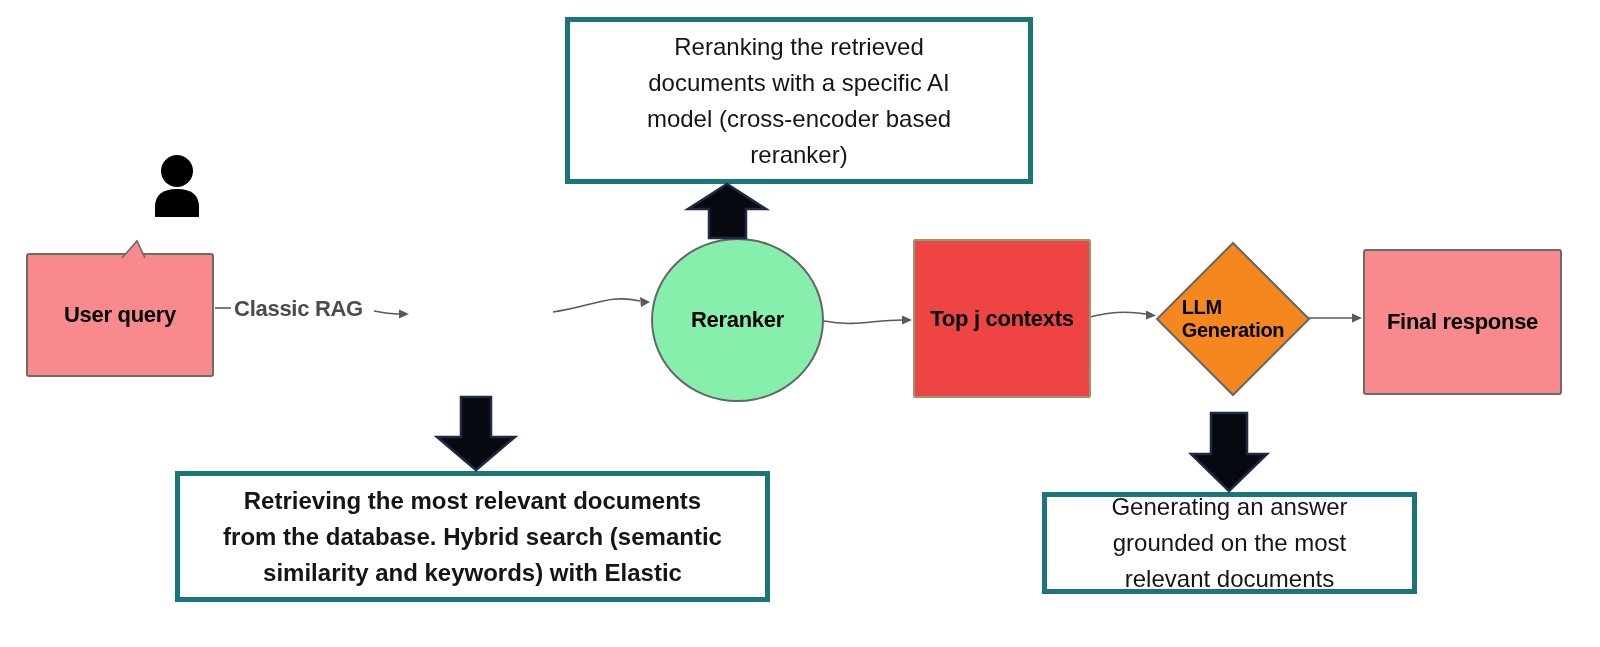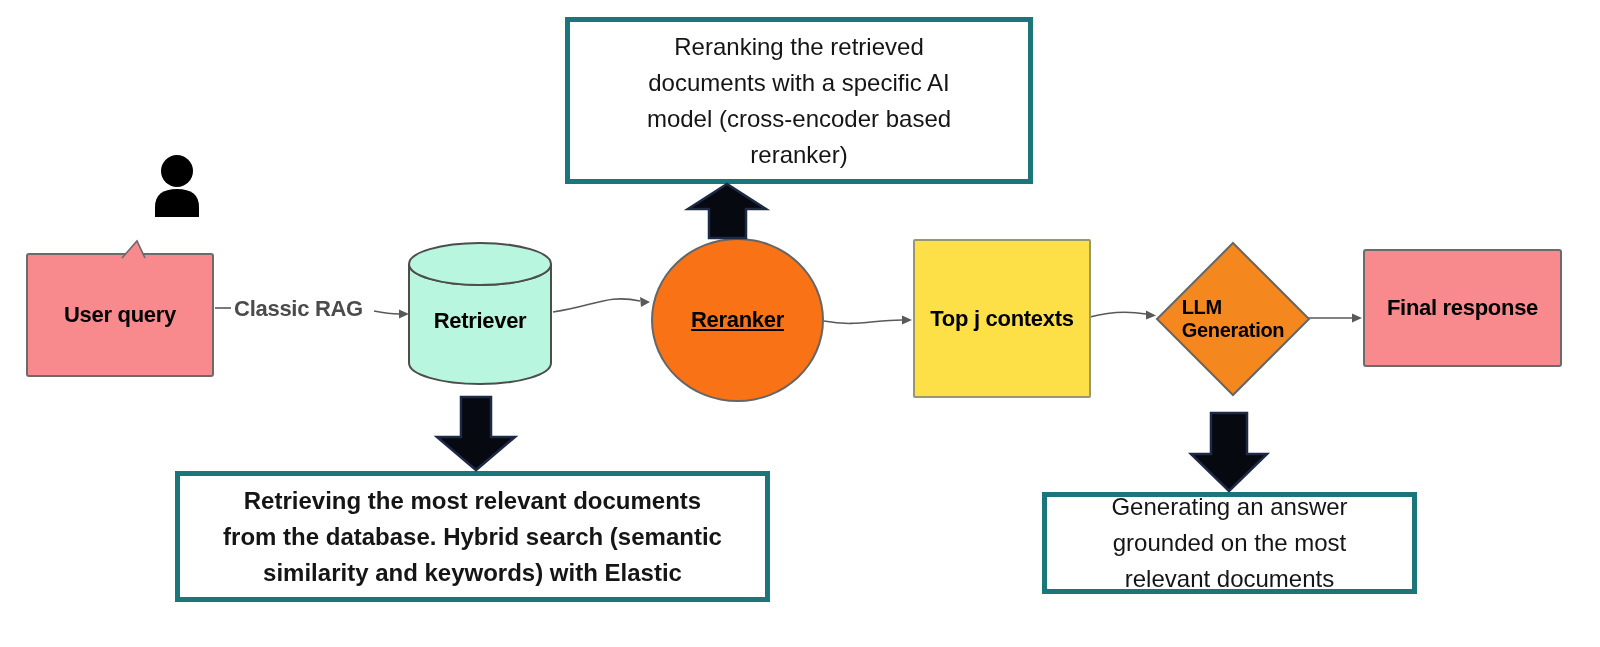--- a/index.html
+++ b/index.html
@@ -32,21 +32,21 @@
     text-align:center;font-size:24px;line-height:1.5;color:#151515;white-space:pre-line;
   }
   #edge-label{
     position:absolute;z-index:12;left:226px;top:296px;width:145px;
     font-weight:bold;font-size:22px;color:#4b4b4b;letter-spacing:-0.3px;text-align:center;
   }
   
   #node-user-query{left:26px;top:253px;width:188px;height:124px;}
   #node-reranker{left:651px;top:238px;width:173px;height:164px;}
   #node-top-contexts{left:913px;top:239px;width:178px;height:159px;}
-  #node-final-response{left:1363px;top:249px;width:199px;height:118px;}
+  #node-final-response{left:1363px;top:249px;width:199px;height:146px;}
   #cylinder-holder{left:406px;top:240px;width:148px;height:147px;}
   #diamond-holder{left:1154px;top:240px;width:158px;height:158px;text-decoration:underline;}
   #diamond-holder .node-label{font-size:20px;}
   #note-reranker{left:517px;top:17px;width:468px;height:167px;margin-left:48px;}
   #note-retriever{left:175px;top:471px;width:595px;height:131px;font-weight:bold;}
   #note-llm{left:1042px;top:492px;width:375px;height:102px;}
 </style>
 </head>
 <body>
 
@@ -69,33 +69,26 @@
       <polygon points="1352,313.5 1362,318 1352,322.5"></polygon>
     </g>
   </svg>
 
   <div class="node rect-node" id="node-user-query" style="background: rgb(248, 137, 140);">
     <span class="node-label">User query</span>
   </div>
 
   <div id="edge-label">Classic RAG</div>
 
-  <div class="shape-holder" id="cylinder-holder">
-    <svg width="148" height="147" viewBox="0 0 148 147">
-      <path d="M3,24 V123 A71,21 0 0 0 145,123 V24 A71,21 0 0 1 3,24 Z" stroke="#4d4d4d" stroke-width="2" fill="#B9F6DF"></path>
-      <ellipse cx="74" cy="24" rx="71" ry="21" stroke="#4d4d4d" stroke-width="2" fill="#B9F6DF"></ellipse>
-    </svg>
-    <span class="node-label" style="top:14px;">Retriever</span>
-  </div>
 
-  <div class="node circle-node" id="node-reranker" style="background: #f97316; text-decoration: underline;">
+  <div class="node circle-node" id="node-reranker" style="background: #86efac;">
     <span class="node-label">Reranker</span>
   </div>
 
-  <div class="node plain-rect" id="node-top-contexts" style="background: #fde047;">
+  <div class="node plain-rect" id="node-top-contexts" style="background: #ef4444;">
     <span class="node-label">Top j contexts</span>
   </div>
 
   <div class="shape-holder" id="diamond-holder">
     <svg width="158" height="158" viewBox="0 0 158 158">
       <polygon points="79,3 155,79 79,155 3,79" stroke="#666" stroke-width="2" fill="#F5871F"></polygon>
     </svg>
     <span class="node-label">LLM
 Generation</span>
   </div>

